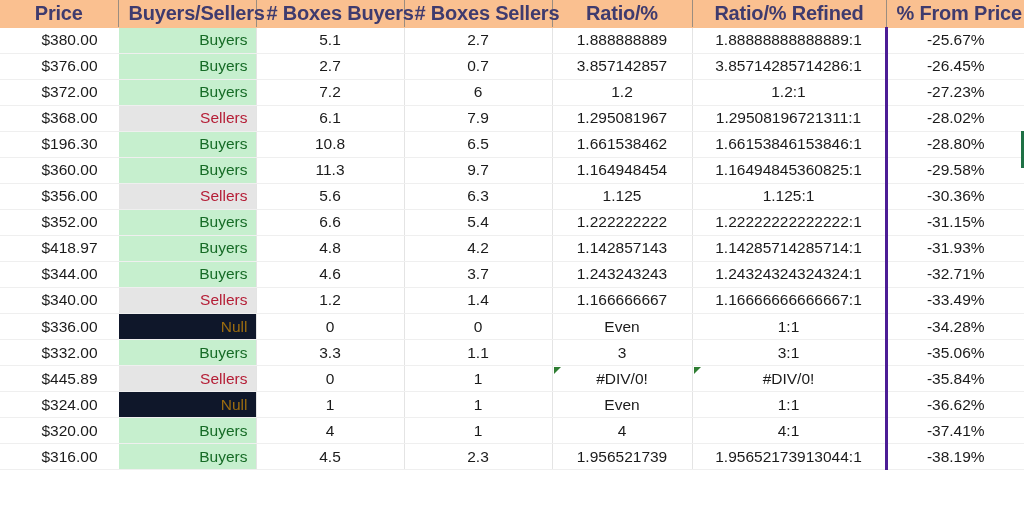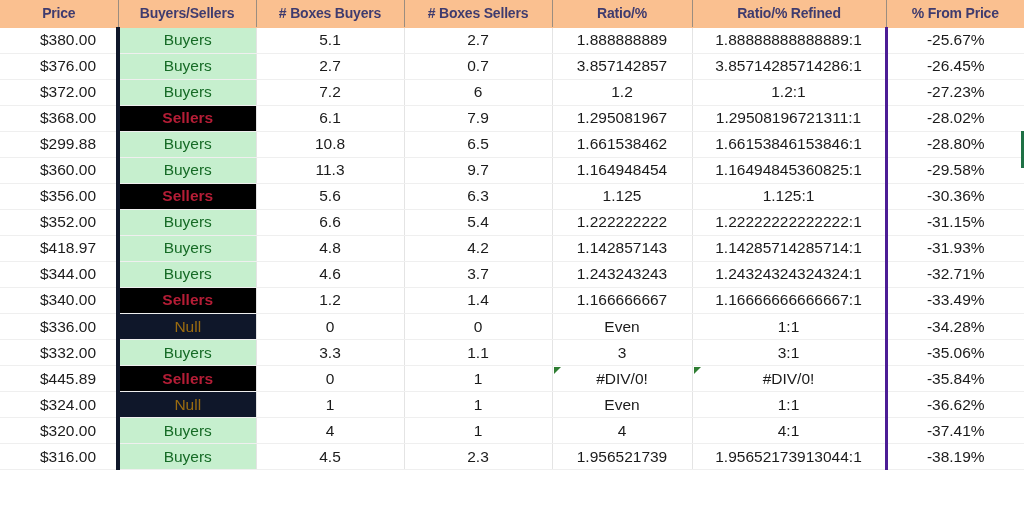--- a/index.html
+++ b/index.html
@@ -27,21 +27,21 @@
   table.grid col.c-sb      { width: 148px; }
   table.grid col.c-ratio   { width: 140px; }
   table.grid col.c-refined { width: 194px; }
   table.grid col.c-fromp   { width: 138px; }
 
   thead th {
     height: 27px;
     background: #FAC090;
     color: #3F3B6E;
     font-weight: bold;
-    font-size: 14px;
+    font-size: 20px;
     text-align: center;
     border-right: 1px solid #9a8d80;
     border-bottom: 1px solid #FAC090;
     padding: 0 10px;
     white-space: nowrap;
     letter-spacing: -0.2px;
   }
   thead th:last-child { border-right: none; }
 
   tbody td {
@@ -61,27 +61,27 @@
   }
   tbody td.num, tbody td.ratio, tbody td.refined, tbody td.fromp {
     text-align: center;
   }
   tbody td.num        { border-left: 1px solid #e4e4e4; border-right: 1px solid #e4e4e4; }
   tbody td.ratio      { border-right: 1px solid #e4e4e4; }
   tbody td.refined    { border-right: 3px solid #4c1d95; }
   tbody td.fromp      { }
 
   tbody td.status {
-    text-align: center;
+    text-align: right;
     font-weight: normal;
-    border-left: 4px solid #0f172a;
+    border-left: 1px solid #0f172a;
     border-right: 1px solid #e4e4e4;
   }
   tbody td.status.buyers  { background: #C6EFCE; color: #166b26; }
-  tbody td.status.sellers { background: #000000; color: #b51d36; font-weight: bold; }
+  tbody td.status.sellers { background: #e5e5e5; color: #b51d36; }
   tbody td.status.null    { background: #0f172a; color: #9a6b10; }
 
   .errtri {
     position: absolute;
     top: 1px; left: 1px;
     width: 0; height: 0;
     border-top: 7px solid #2e7d32;
     border-right: 7px solid transparent;
   }
   #range-edge {
@@ -150,21 +150,21 @@
         <tr>
           <td class="price">$368.00</td>
           <td class="status sellers">Sellers</td>
           <td class="num">6.1</td>
           <td class="num">7.9</td>
           <td class="ratio">1.295081967</td>
           <td class="refined">1.29508196721311:1</td>
           <td class="fromp">-28.02%</td>
         </tr>
         <tr>
-          <td class="price">$299.88</td>
+          <td class="price">$196.30</td>
           <td class="status buyers">Buyers</td>
           <td class="num">10.8</td>
           <td class="num">6.5</td>
           <td class="ratio">1.661538462</td>
           <td class="refined">1.66153846153846:1</td>
           <td class="fromp">-28.80%</td>
         </tr>
         <tr>
           <td class="price">$360.00</td>
           <td class="status buyers">Buyers</td>

